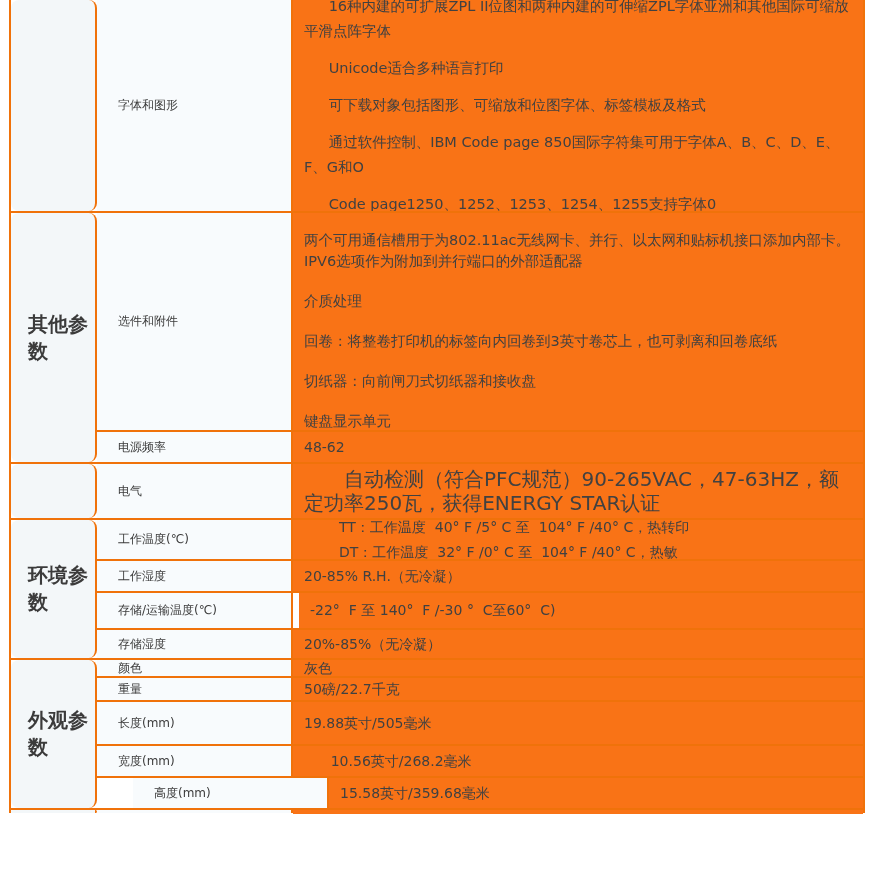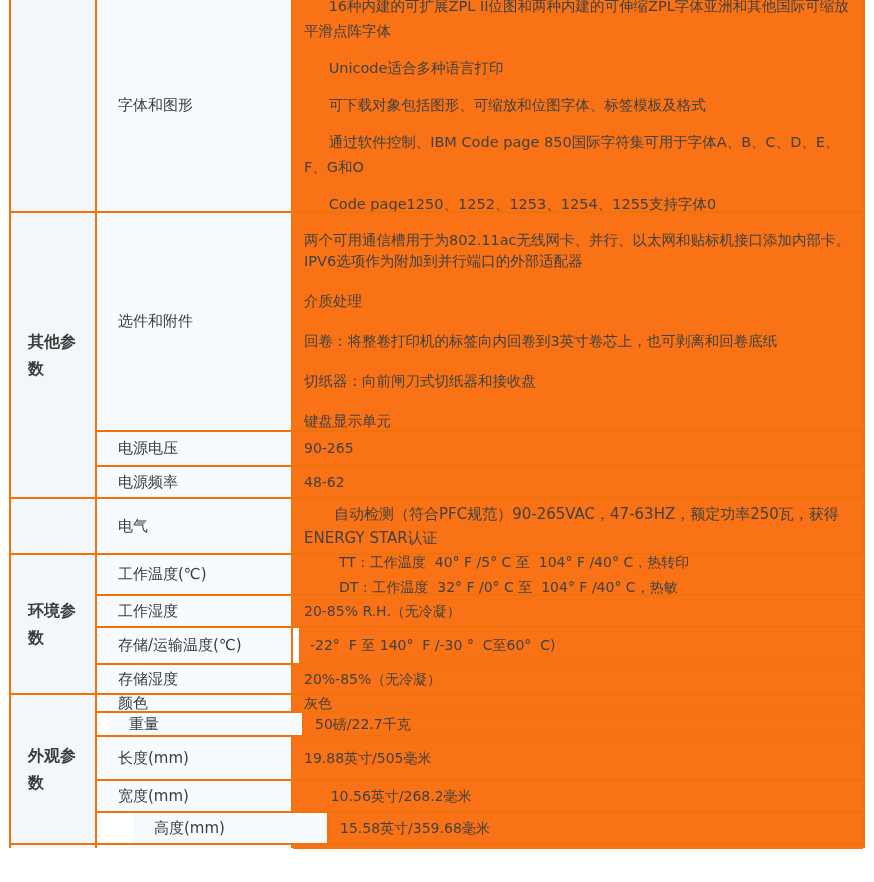--- a/index.html
+++ b/index.html
@@ -18,47 +18,48 @@
     background:#ffffff;
   }
   .section{display:flex;border-top:2px solid var(--bc,#f0720a);}
   .section.first{border-top:none;}
   .cat{
     flex:0 0 86px;width:86px;box-sizing:border-box;
     background:#f3f7f9;
     border-right:2px solid var(--bc,#f0720a);
     display:flex;align-items:center;
     padding-left:17px;padding-right:6px;
-    font-size:16px;font-weight:bold;line-height:27px;color:#3b3b3b;
+    font-size:20px;font-weight:bold;line-height:27px;color:#3b3b3b;
     word-break:break-all;
+    border-radius:8px;
   }
   .rows{flex:1;display:flex;flex-direction:column;min-width:0;}
   .row{display:flex;box-sizing:border-box;border-top:2px solid var(--bc,#f0720a);min-height:0;}
   .row.first{border-top:none;}
   .lab{
     flex:0 0 196px;width:196px;box-sizing:border-box;
     background:#f8fbfd;
     border-right:2px solid var(--bc,#f0720a);
     display:flex;align-items:center;
     padding-left:21px;padding-right:6px;
-    font-size:15px;color:#3b3b3b;line-height:19px;
+    font-size:12px;color:#3b3b3b;line-height:19px;
   }
   .val{
     flex:1;min-width:0;box-sizing:border-box;
     background:#f97316;
     display:flex;flex-direction:column;justify-content:center;
     padding:2px 10px 2px 11px;
     font-size:14px;color:#414141;
     overflow:hidden;
   }
   .vl{white-space:pre-wrap;}
   .m-p  .vl{text-indent:1.7em;margin:6px 0;line-height:25px;font-size:14.5px;}
   .m-l  .vl{line-height:21px;font-size:14.5px;margin-top:19px;}
   .m-il .vl{padding-left:2.5em;line-height:25px;}
-  .m-ip .vl{text-indent:2em;line-height:24px;font-size:15px;}
+  .m-ip .vl{text-indent:2em;line-height:24px;font-size:20px;}
   .m-s  .vl{line-height:19px;}
 </style>
 </head>
 <body>
 
 <div class="spec-table" style="--bc: #f0720a;">
     <div class="section first">
       <div class="cat"></div>
       <div class="rows">
         <div class="row m-p first" style="height: 211px;">
@@ -85,28 +86,20 @@
           <div class="val">
             <div class="vl">连接</div>
             <div class="vl">两个可用通信槽用于为802.11ac无线网卡、并行、以太网和贴标机接口添加内部卡。IPV6选项作为附加到并行端口的外部适配器</div>
             <div class="vl">介质处理</div>
             <div class="vl">回卷：将整卷打印机的标签向内回卷到3英寸卷芯上，也可剥离和回卷底纸</div>
             <div class="vl">切纸器：向前闸刀式切纸器和接收盘</div>
             <div class="vl">键盘显示单元</div>
             <div class="vl">ZKDU键盘显示单元用于独立打印应用</div>
           </div>
         </div>
-        <div class="row m-s" style="height: 35px;">
-          <div class="lab">
-            <div class="">电源电压</div>
-          </div>
-          <div class="val">
-            <div class="vl">90-265</div>
-          </div>
-        </div>
         <div class="row m-s" style="height: 32px;">
           <div class="lab">
             <div class="">电源频率</div>
           </div>
           <div class="val">
             <div class="vl">48-62</div>
           </div>
         </div>
       </div>
     </div>
@@ -165,21 +158,21 @@
       <div class="cat">外观参数</div>
       <div class="rows">
         <div class="row m-s first" style="height: 16px;">
           <div class="lab">
             <div class="">颜色</div>
           </div>
           <div class="val">
             <div class="vl">灰色</div>
           </div>
         </div>
-        <div class="row m-s" style="height: 24px; padding-left: 11px;">
+        <div class="row m-s" style="height: 24px;">
           <div class="lab">
             <div class="">重量</div>
           </div>
           <div class="val">
             <div class="vl">50磅/22.7千克</div>
           </div>
         </div>
         <div class="row m-s" style="height: 44px;">
           <div class="lab">
             <div class="">长度(mm)</div>

